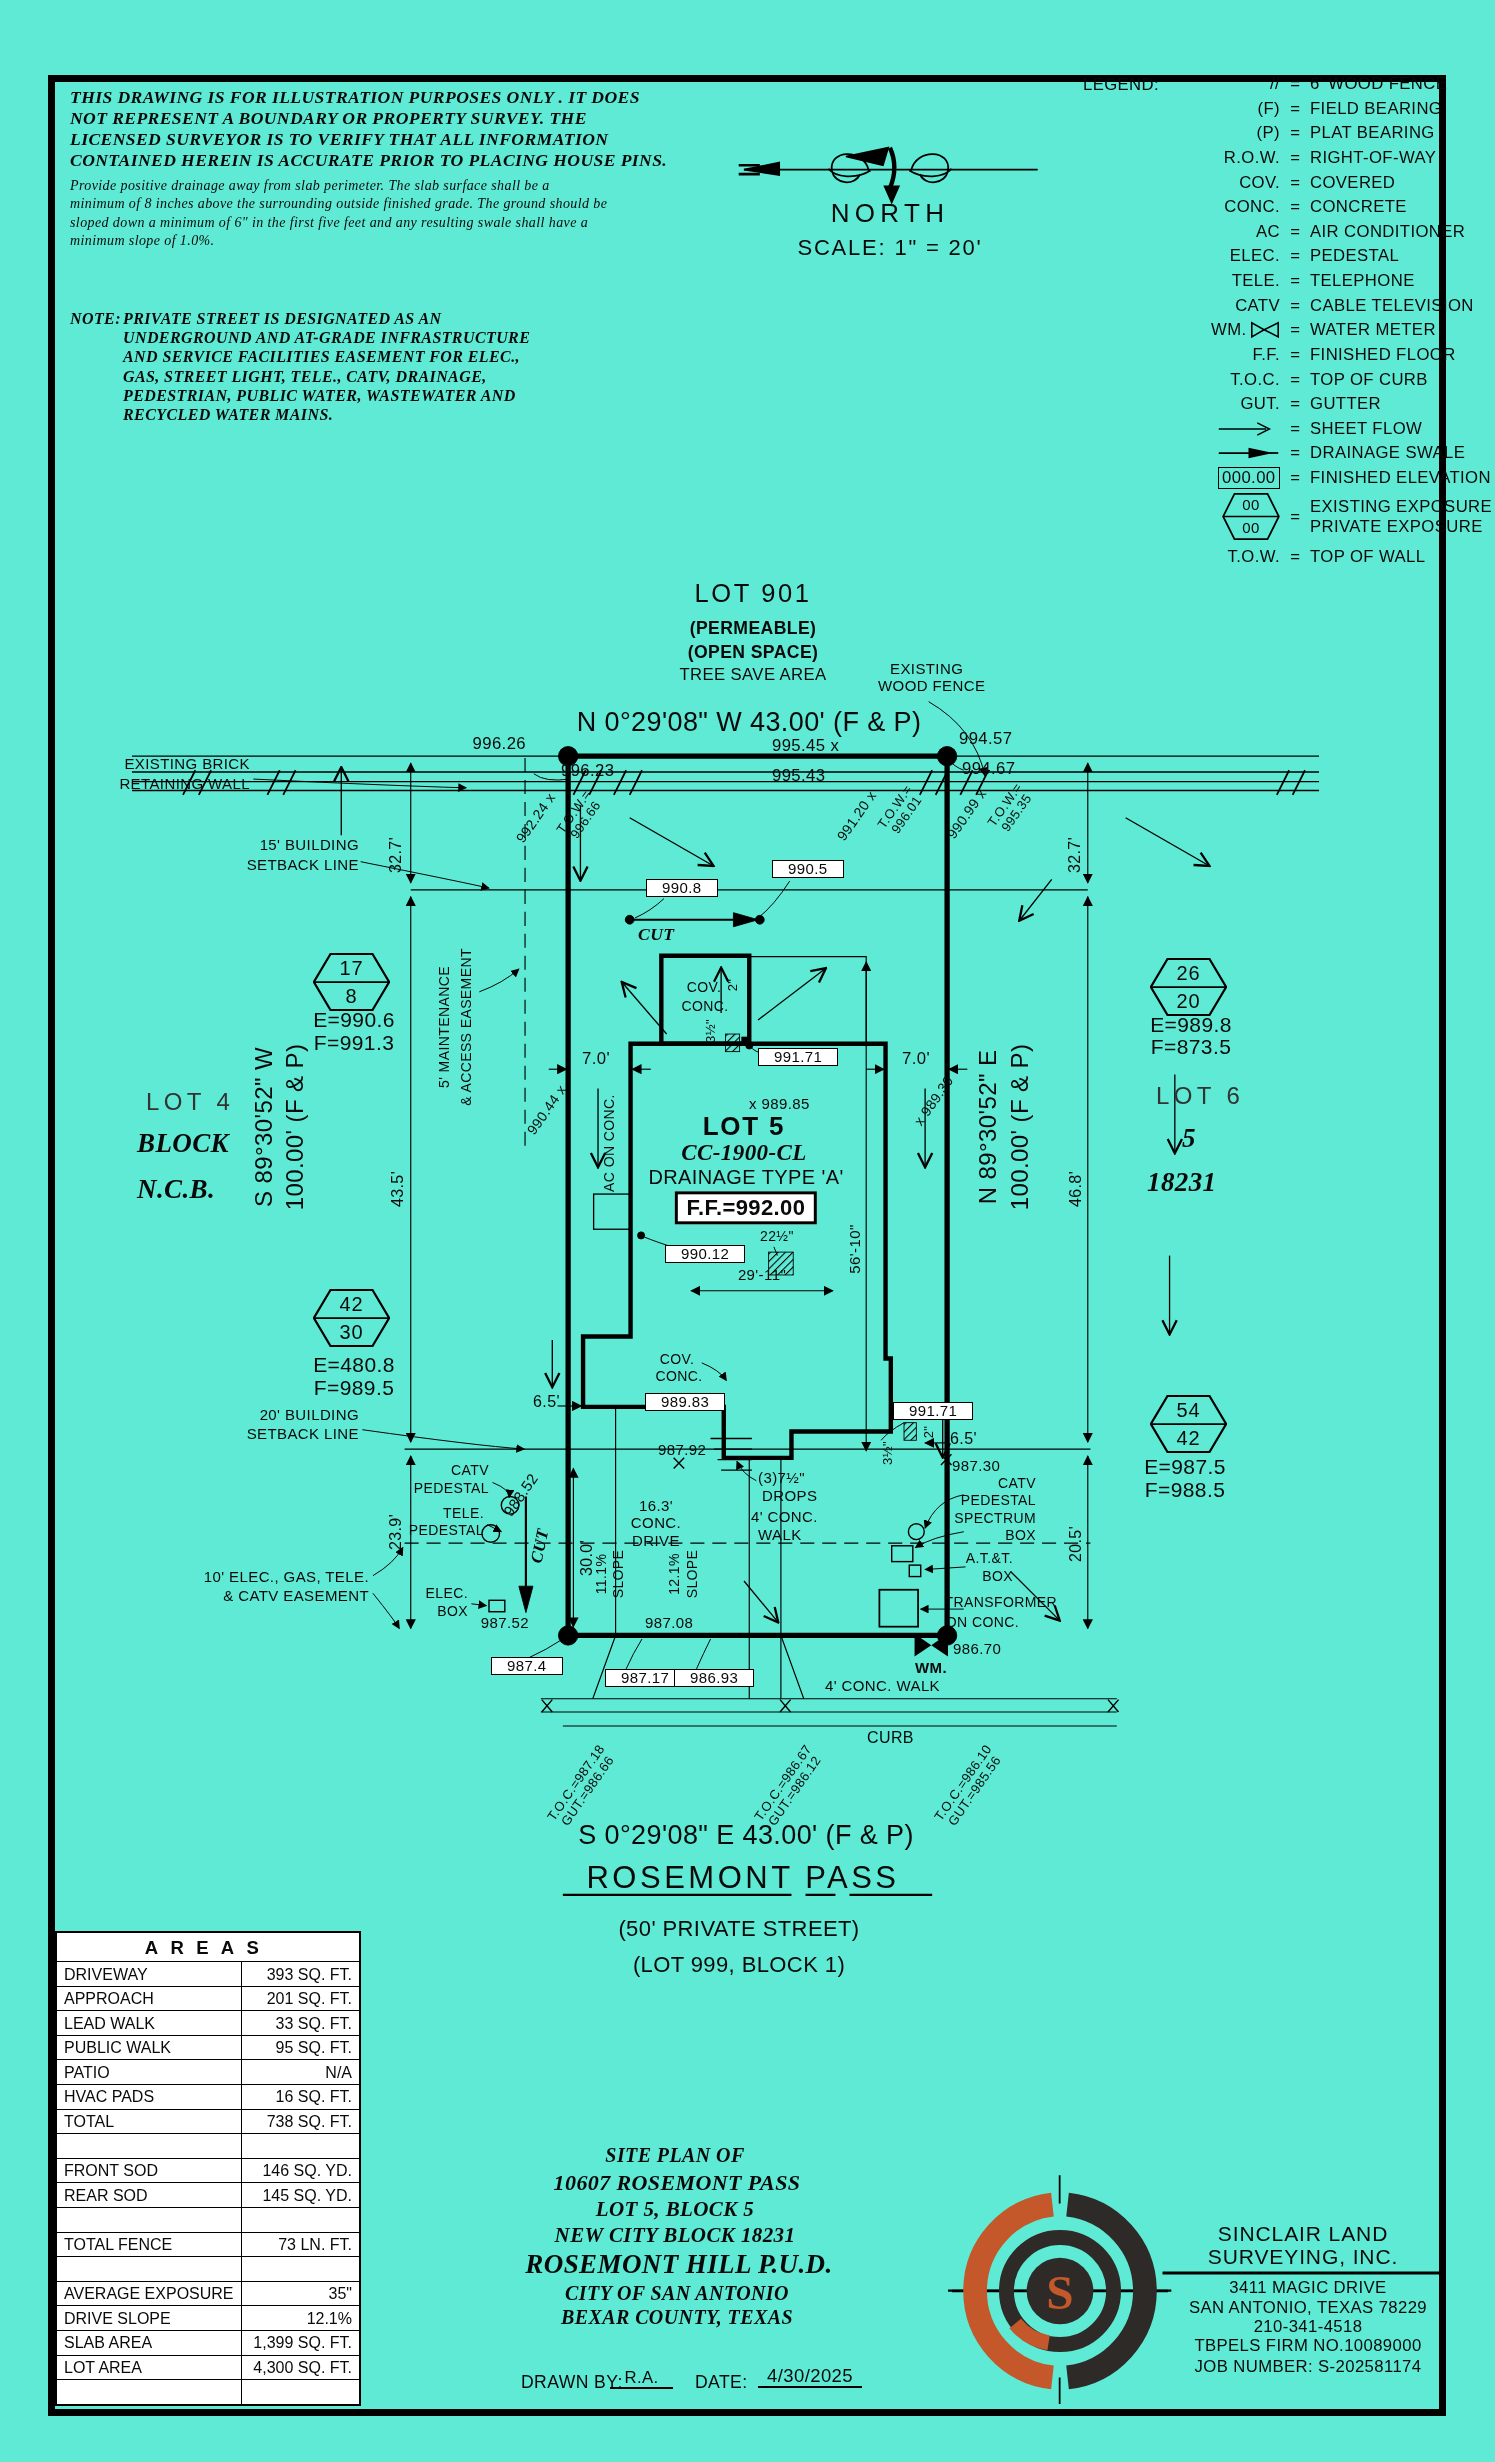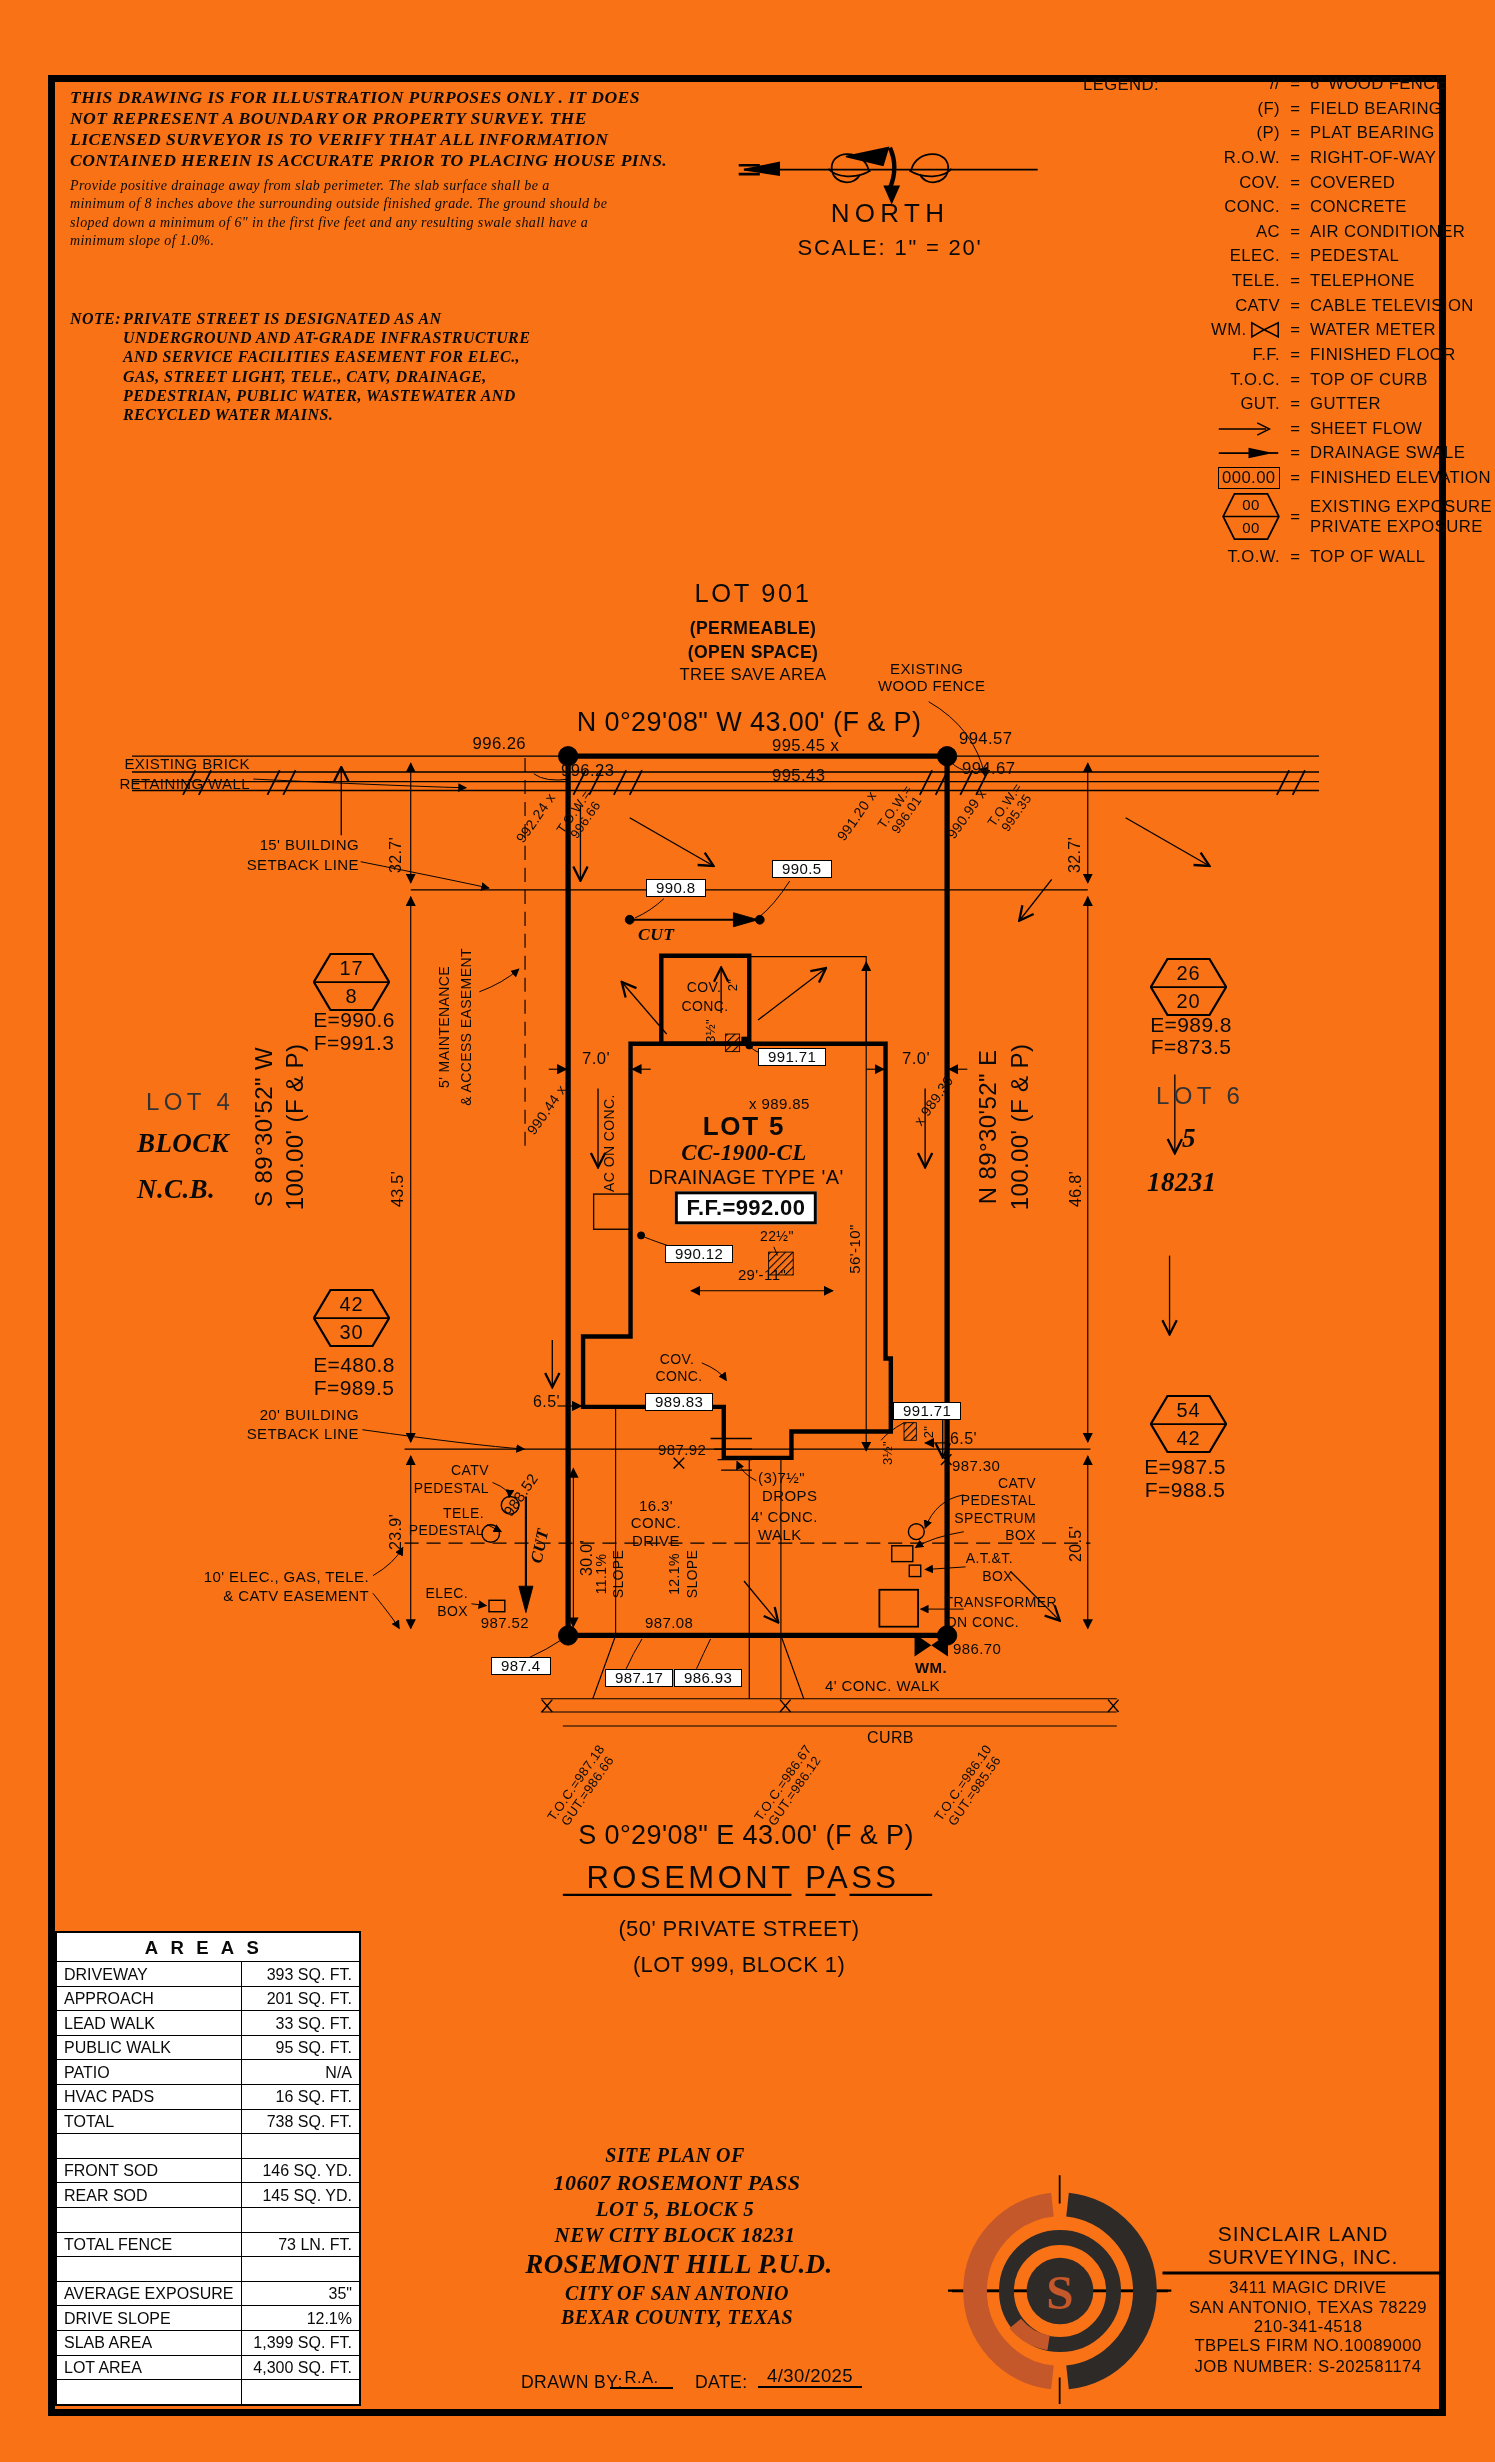--- a/index.html
+++ b/index.html
@@ -1,27 +1,27 @@
 <!DOCTYPE html>
 <html style="font-size:14px"><head>
 <meta charset="utf-8">
 <style>
   html,body{margin:0;padding:0;background:#fff;}
-  .page{position:relative;width:1495px;height:2462px;background:#f97316;overflow:hidden;
+  .page{position:relative;width:1495px;height:2462px;background:#5eead4;overflow:hidden;
         font-family:"Liberation Sans","DejaVu Sans",sans-serif;color:#0a0a0a;}
   .border{position:absolute;left:48px;top:75px;width:1398px;height:2341px;
           border:7px solid #000;box-sizing:border-box;}
   svg{position:absolute;left:0;top:0;}
   .L{position:absolute;white-space:nowrap;letter-spacing:0.4px;line-height:1.08;color:#0a0a0a;}
   .C{transform:translate(-50%,-50%);}
   .R{transform:translate(-100%,0);}
   .V{transform:translate(-50%,-50%) rotate(-90deg);}
   .D{transform:translate(-50%,-50%) rotate(-55deg);}
   .D78{transform:translate(-50%,-50%) rotate(-78deg);}
-  .B{border:1.8px solid #000;padding:0 9px;background:#fff;}
+  .B{border:1.8px solid #000;padding:0 15px;background:#fff;}
   .SI{font-family:"Liberation Serif","DejaVu Serif",serif;font-style:italic;font-weight:bold;}
   .ser{font-family:"Liberation Serif","DejaVu Serif",serif;}.s15{font-size:13px}.s16{font-size:14px}.s17{font-size:15px}
   .s18{font-size:16px}.s19{font-size:16.7px}.s20{font-size:17.6px}.s21{font-size:18.5px}
   .s23{font-size:20px}.s24{font-size:21px}.s25{font-size:22px}.s26{font-size:23px}
   .s27{font-size:24px}.s29{font-size:25.5px}.s30{font-size:26px}.s31{font-size:27px}
   .s37{font-size:31px}
   .bold{font-weight:bold}
   
   .lg-row{position:absolute;left:1178px;width:317px;display:flex;align-items:center;height:23px;}
   .lg-sym{width:102px;text-align:right;font-size:16.7px;letter-spacing:0.4px;}

